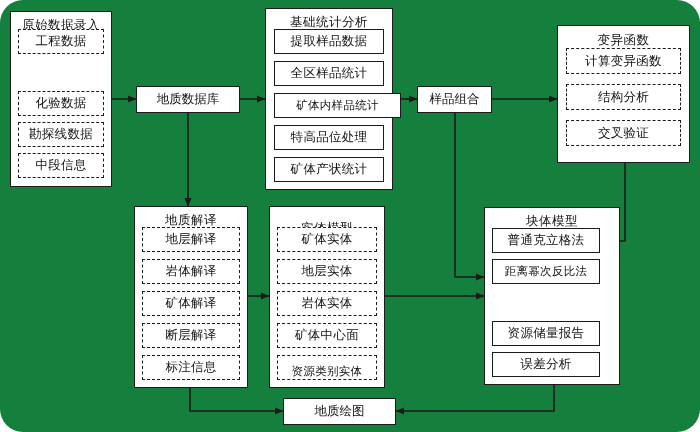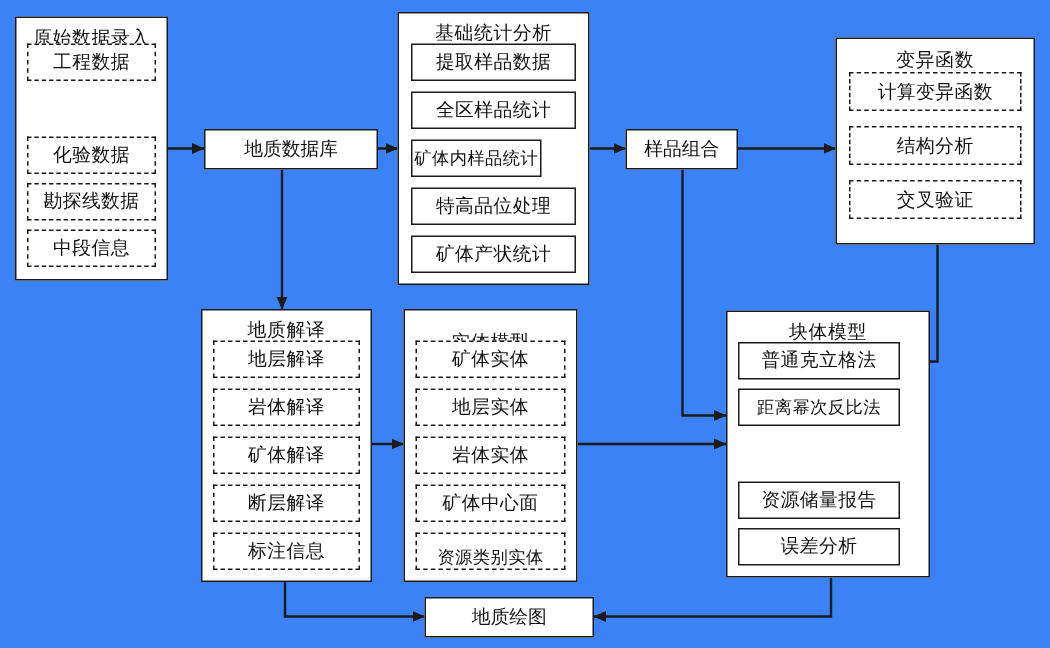--- a/index.html
+++ b/index.html
@@ -4,23 +4,24 @@
 <style>
   html, body {
     margin: 0;
     padding: 0;
     background: #ffffff;
   }
   #canvas {
     position: relative;
     width: 700px;
     height: 432px;
-    background: #3b82f6;
+    background: #15803d;
     font-family: "DejaVu Sans", "Liberation Sans", sans-serif;
     overflow: hidden;
+    border-radius: 23px;
   }
   #wires {
     position: absolute;
     left: 0; top: 0;
     width: 700px; height: 432px;
     pointer-events: none;
   }
   .group {
     position: absolute;
     border: 1.5px solid #1b1b1b;
@@ -115,34 +116,34 @@
   <div class="node dashed" style="left:18px; top:91px; width:86px; height:25px;">
     <span>化验数据</span>
   </div>
   <div class="node dashed" style="left:18px; top:122px; width:86px; height:25px;">
     <span>勘探线数据</span>
   </div>
   <div class="node dashed" style="left:18px; top:153px; width:86px; height:25px;">
     <span>中段信息</span>
   </div>
 
-  <div class="standalone" style="left:136px; top:86px; width:116px; height:27px;">
+  <div class="standalone" style="left:136px; top:86px; width:104px; height:27px;">
     <span>地质数据库</span>
   </div>
 
   <div class="group" style="left:265px; top:8px; width:128px; height:182px;">
     <div class="group-title" style="top:5px;">基础统计分析</div>
   </div>
   <div class="node solid" style="left:274px; top:29px; width:110px; height:25px;">
     <span>提取样品数据</span>
   </div>
   <div class="node solid" style="left:274px; top:61px; width:110px; height:25px;">
     <span>全区样品统计</span>
   </div>
-  <div class="node solid" style="left:274px; top:93px; width:87px; height:25px; font-size:11.5px;">
+  <div class="node solid" style="left:274px; top:93px; width:127px; height:25px; font-size:11.5px;">
     <span>矿体内样品统计</span>
   </div>
   <div class="node solid" style="left:274px; top:125px; width:110px; height:25px;">
     <span>特高品位处理</span>
   </div>
   <div class="node solid" style="left:274px; top:157px; width:110px; height:25px;">
     <span>矿体产状统计</span>
   </div>
 
   <div class="standalone" style="left:417px; top:86px; width:75px; height:27px;">

